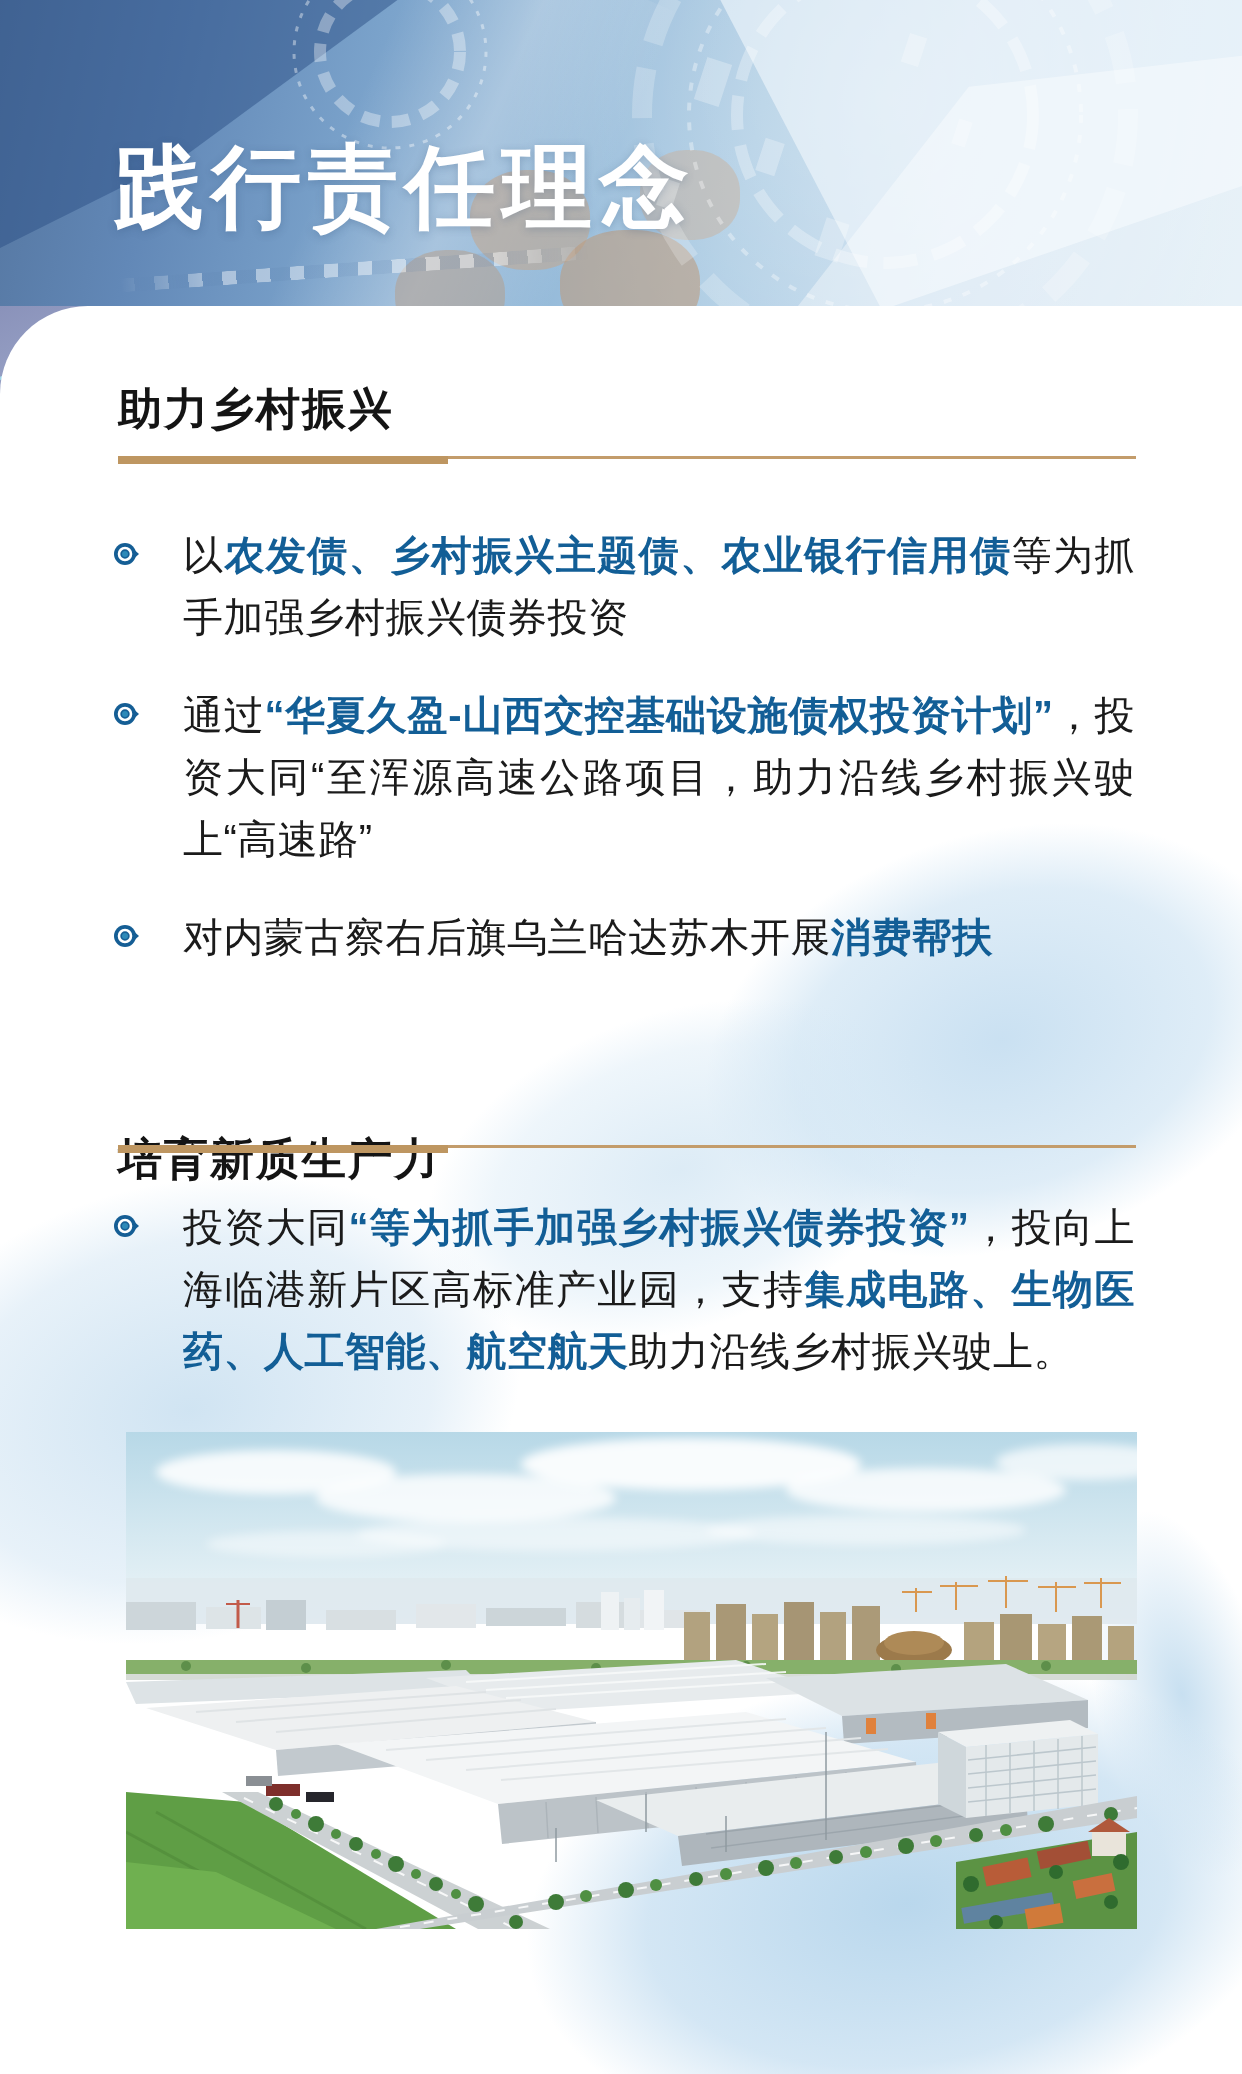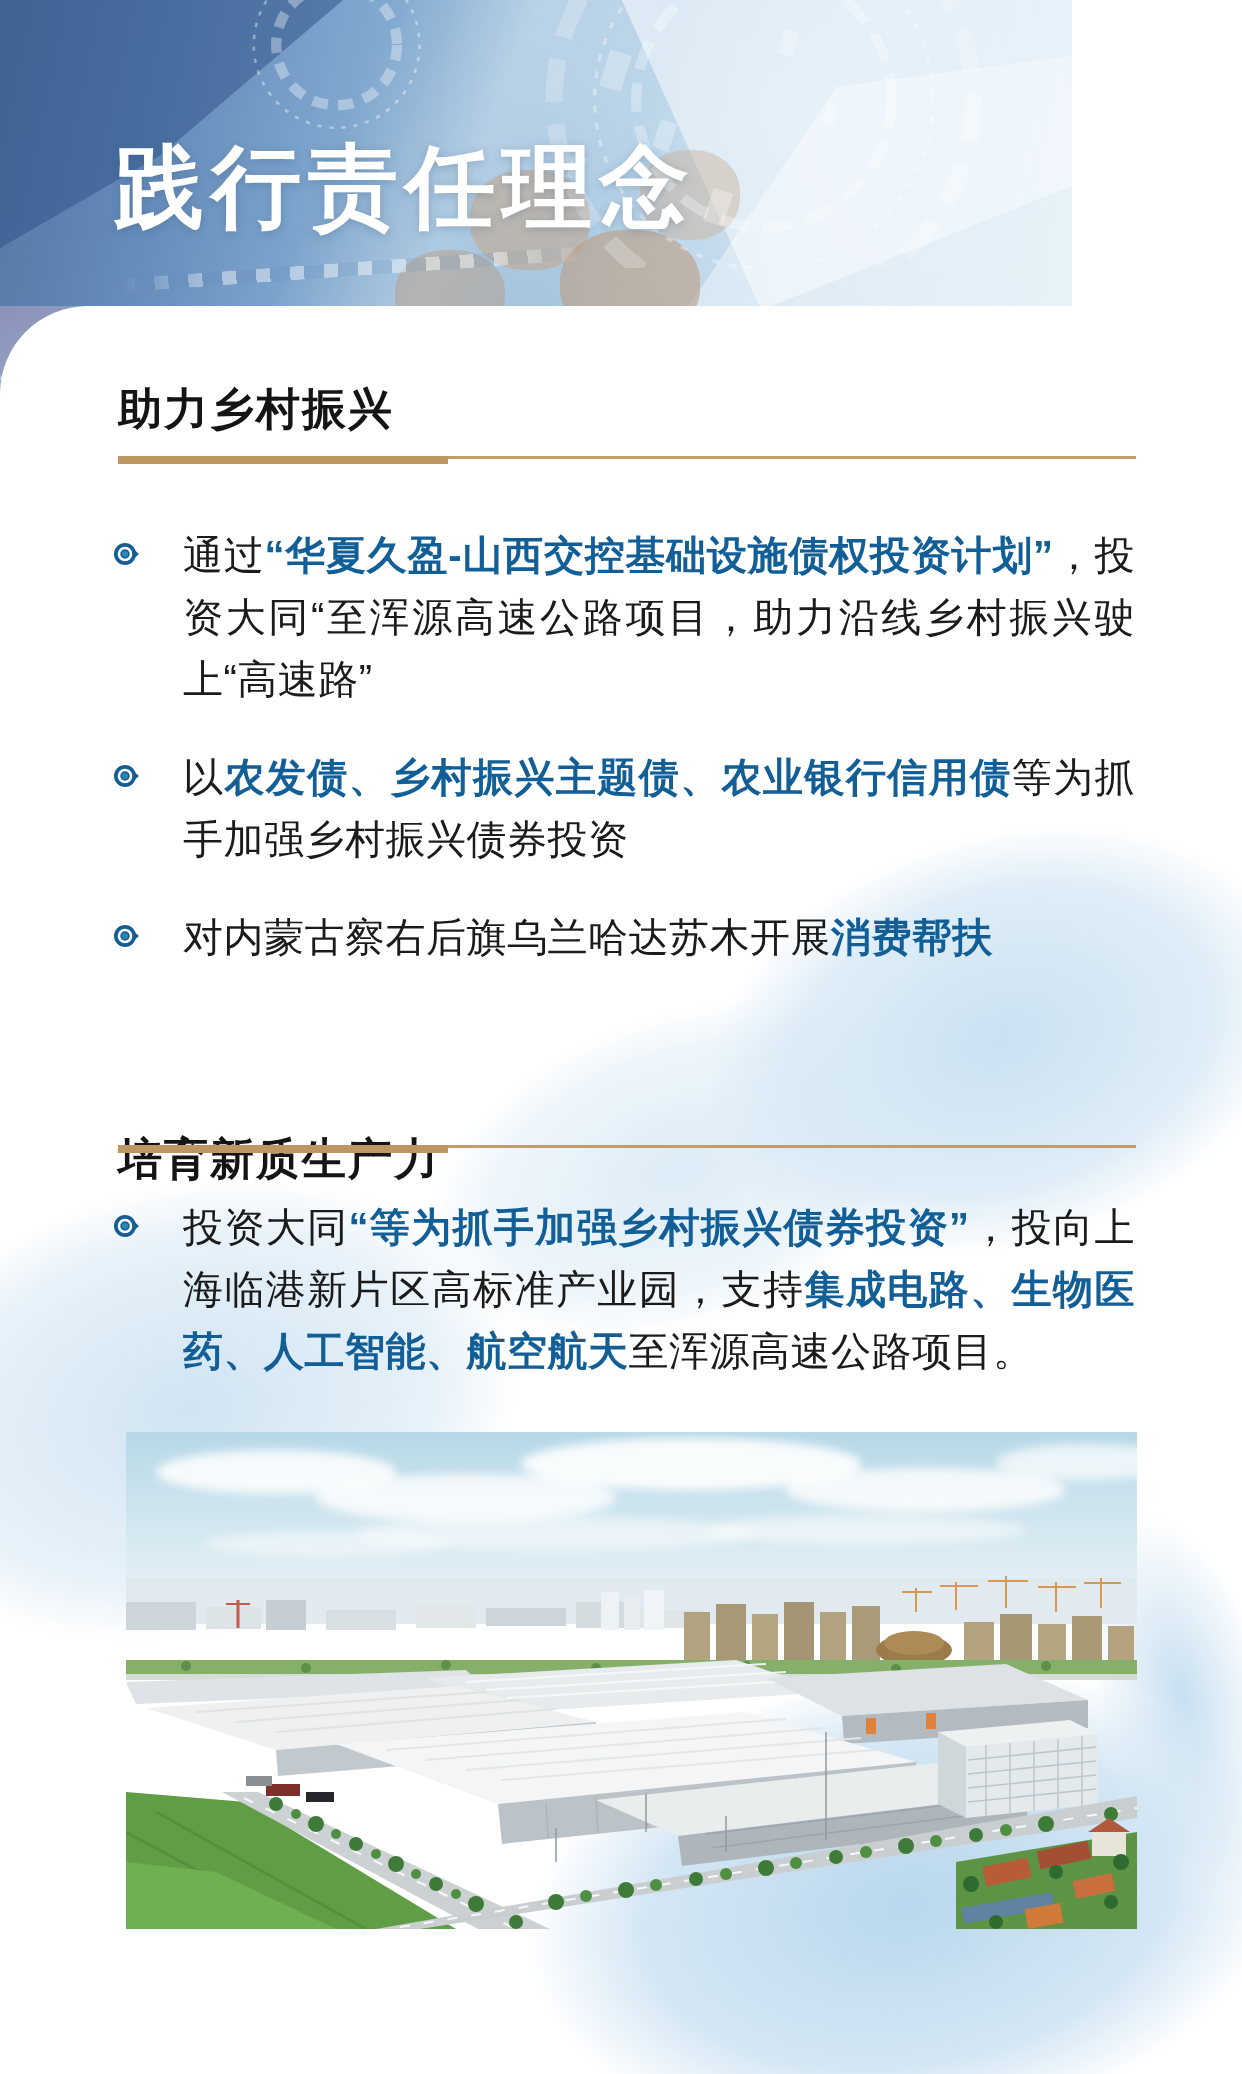--- a/index.html
+++ b/index.html
@@ -1,20 +1,20 @@
 <!DOCTYPE html>
 <html><head>
 <meta charset="utf-8">
 <style>
   html,body{margin:0;padding:0;background:#ffffff;}
   .page{position:relative;width:1242px;height:2074px;overflow:hidden;
         font-family:"Liberation Sans","DejaVu Sans",sans-serif;background:#ffffff;}
 
   
-  .header{position:absolute;left:0;top:0;width:1072px;height:310px;overflow:hidden;
+  .header{position:absolute;left:0;top:0;width:1242px;height:310px;overflow:hidden;
     background:
       radial-gradient(circle at 72% 32%, rgba(255,255,255,0.30), rgba(255,255,255,0) 42%),
       linear-gradient(102deg,#54759f 0%,#6288b7 14%,#7ba3cb 30%,#95bad9 46%,#aecde4 60%,#c6dcee 76%,#d9e9f4 100%); text-align: right;}
   .hdr-shape{position:absolute;inset:0;}
   .sleeve-dark{background:rgba(44,79,133,0.50);
     clip-path:polygon(0% 0%,32% 0%,15% 50%,0% 80%);}
   .sleeve-light{background:rgba(240,247,252,0.62);
     clip-path:polygon(58% 0%,100% 0%,100% 60%,71% 100%);}
   .sleeve-light2{background:rgba(255,255,255,0.38);
     clip-path:polygon(78% 28%,100% 18%,100% 100%,64% 100%);}
@@ -146,32 +146,32 @@
     <div class="bullets bl-1">
         <div class="bullet">
           <span class="b-icon">
             <svg width="26" height="26" viewBox="0 0 26 26">
               <circle cx="12" cy="13" r="11" fill="#155E95"></circle>
               <path d="M17 5 L26 13 L17 21 Z" fill="#155E95"></path>
               <circle cx="12" cy="13" r="6" fill="none" stroke="#ffffff" stroke-width="2.6"></circle>
               <circle cx="12" cy="13" r="3" fill="#2d89b8"></circle>
             </svg>
           </span>
-          <p class="b-text"><span>通过</span><strong class="em">“华夏久盈-山西交控基础设施债权投资计划”</strong><span>，投资大同“至浑源高速公路项目，助力沿线乡村振兴驶上“高速路”</span></p>
+          <p class="b-text"><span>以</span><strong class="em">农发债、乡村振兴主题债、农业银行信用债</strong><span>等为抓手加强乡村振兴债券投资</span></p>
         </div>
         <div class="bullet">
           <span class="b-icon">
             <svg width="26" height="26" viewBox="0 0 26 26">
               <circle cx="12" cy="13" r="11" fill="#155E95"></circle>
               <path d="M17 5 L26 13 L17 21 Z" fill="#155E95"></path>
               <circle cx="12" cy="13" r="6" fill="none" stroke="#ffffff" stroke-width="2.6"></circle>
               <circle cx="12" cy="13" r="3" fill="#2d89b8"></circle>
             </svg>
           </span>
-          <p class="b-text"><span>以</span><strong class="em">农发债、乡村振兴主题债、农业银行信用债</strong><span>等为抓手加强乡村振兴债券投资</span></p>
+          <p class="b-text"><span>通过</span><strong class="em">“华夏久盈-山西交控基础设施债权投资计划”</strong><span>，投资大同“至浑源高速公路项目，助力沿线乡村振兴驶上“高速路”</span></p>
         </div>
         <div class="bullet">
           <span class="b-icon">
             <svg width="26" height="26" viewBox="0 0 26 26">
               <circle cx="12" cy="13" r="11" fill="#155E95"></circle>
               <path d="M17 5 L26 13 L17 21 Z" fill="#155E95"></path>
               <circle cx="12" cy="13" r="6" fill="none" stroke="#ffffff" stroke-width="2.6"></circle>
               <circle cx="12" cy="13" r="3" fill="#2d89b8"></circle>
             </svg>
           </span>
@@ -187,21 +187,21 @@
     <div class="bullets bl-2">
         <div class="bullet">
           <span class="b-icon">
             <svg width="26" height="26" viewBox="0 0 26 26">
               <circle cx="12" cy="13" r="11" fill="#155E95"></circle>
               <path d="M17 5 L26 13 L17 21 Z" fill="#155E95"></path>
               <circle cx="12" cy="13" r="6" fill="none" stroke="#ffffff" stroke-width="2.6"></circle>
               <circle cx="12" cy="13" r="3" fill="#2d89b8"></circle>
             </svg>
           </span>
-          <p class="b-text"><span>投资大同</span><strong class="em">“等为抓手加强乡村振兴债券投资”</strong><span>，投向上海临港新片区高标准产业园，支持</span><strong class="em">集成电路、生物医药、人工智能、航空航天</strong><span>至浑源高速公路项目。</span></p>
+          <p class="b-text"><span>投资大同</span><strong class="em">“等为抓手加强乡村振兴债券投资”</strong><span>，投向上海临港新片区高标准产业园，支持</span><strong class="em">集成电路、生物医药、人工智能、航空航天</strong><span>助力沿线乡村振兴驶上。</span></p>
         </div>
       </div>
 
     <div class="photo">
       <svg viewBox="0 0 1011 497" width="1011" height="497">
         <defs>
           <linearGradient id="sky" x1="0" y1="0" x2="0" y2="1">
             <stop offset="0" stop-color="#b7d8e7"></stop>
             <stop offset="0.55" stop-color="#d6e9f1"></stop>
             <stop offset="1" stop-color="#eef5f8"></stop>

